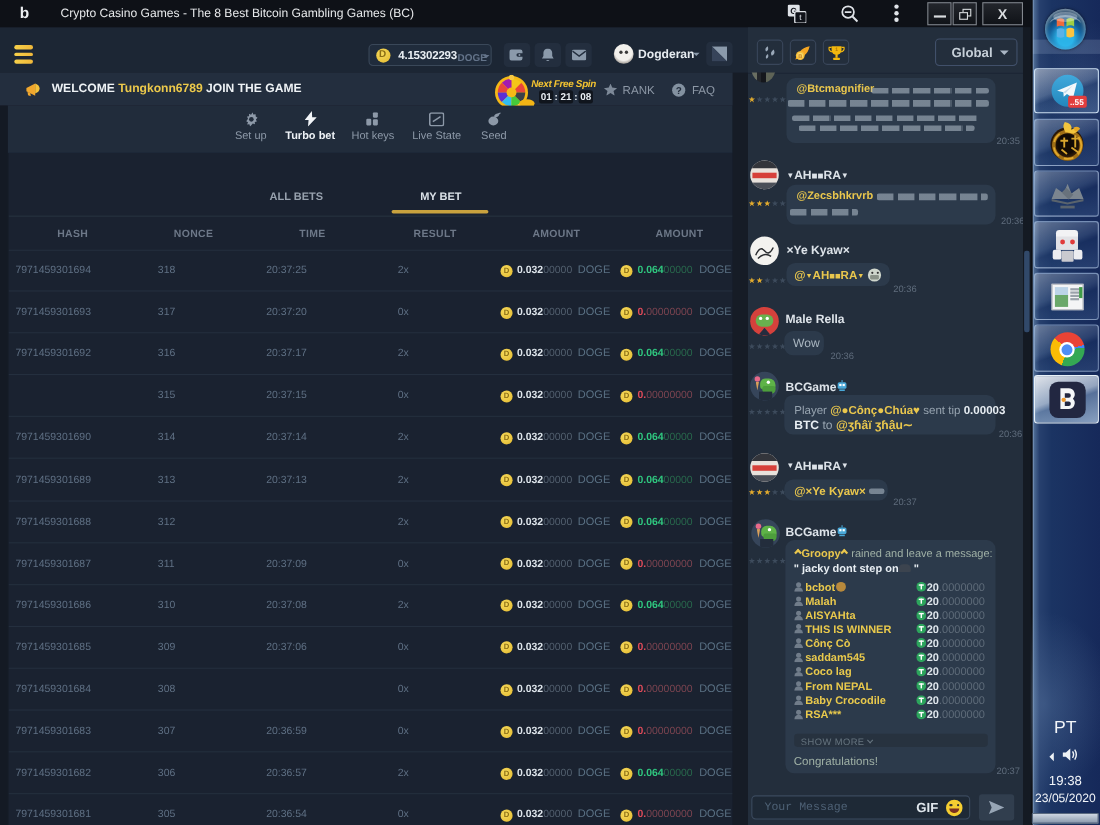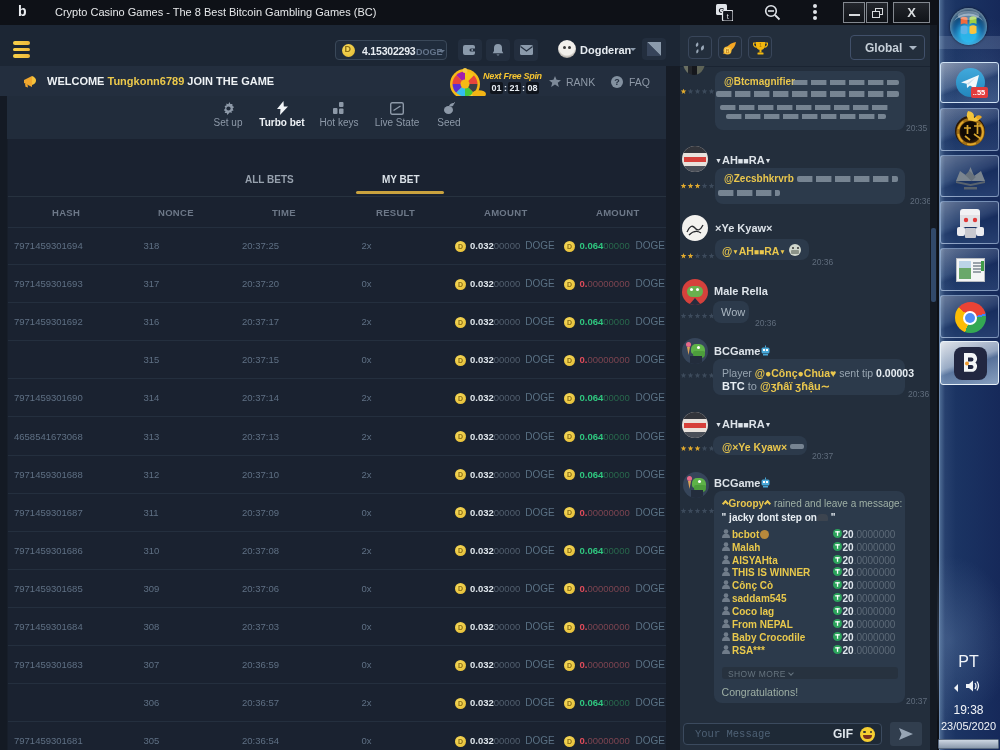--- a/index.html
+++ b/index.html
@@ -267,35 +267,34 @@
 <div class="cellc" style="left:234px;width:80px">20:37:14</div>
 <div class="cellc" style="left:353.5px;width:60px">2x</div>
 <div class="coin" style="left:447px"></div>
 <div style="left:462px;font-size:9.5px"><span class="amtw">0.032</span><span class="amtz">00000</span></div>
 <div class="doge" style="left:517.3px;font-size:10px">DOGE</div>
 <div class="coin" style="left:556px"></div>
 <div style="left:571.5px;font-size:9.5px"><span class="pw">0.064</span><span class="pz">00000</span></div>
 <div class="doge" style="left:627.6px;font-size:10px">DOGE</div>
 </div>
 <div class="row" style="top:417.5px">
-<div class="cellc" style="left:6px;width:100px">4658541673068</div>
+<div class="cellc" style="left:6px;width:100px">7971459301689</div>
 <div class="cellc" style="left:135.5px;width:60px">313</div>
 <div class="cellc" style="left:234px;width:80px">20:37:13</div>
 <div class="cellc" style="left:353.5px;width:60px">2x</div>
 <div class="coin" style="left:447px"></div>
 <div style="left:462px;font-size:9.5px"><span class="amtw">0.032</span><span class="amtz">00000</span></div>
 <div class="doge" style="left:517.3px;font-size:10px">DOGE</div>
 <div class="coin" style="left:556px"></div>
 <div style="left:571.5px;font-size:9.5px"><span class="pw">0.064</span><span class="pz">00000</span></div>
 <div class="doge" style="left:627.6px;font-size:10px">DOGE</div>
 </div>
 <div class="row" style="top:455.6px">
 <div class="cellc" style="left:6px;width:100px">7971459301688</div>
 <div class="cellc" style="left:135.5px;width:60px">312</div>
-<div class="cellc" style="left:234px;width:80px">20:37:10</div>
 <div class="cellc" style="left:353.5px;width:60px">2x</div>
 <div class="coin" style="left:447px"></div>
 <div style="left:462px;font-size:9.5px"><span class="amtw">0.032</span><span class="amtz">00000</span></div>
 <div class="doge" style="left:517.3px;font-size:10px">DOGE</div>
 <div class="coin" style="left:556px"></div>
 <div style="left:571.5px;font-size:9.5px"><span class="pw">0.064</span><span class="pz">00000</span></div>
 <div class="doge" style="left:627.6px;font-size:10px">DOGE</div>
 </div>
 <div class="row" style="top:493.7px">
 <div class="cellc" style="left:6px;width:100px">7971459301687</div>
@@ -329,21 +328,20 @@
 <div class="coin" style="left:447px"></div>
 <div style="left:462px;font-size:9.5px"><span class="amtw">0.032</span><span class="amtz">00000</span></div>
 <div class="doge" style="left:517.3px;font-size:10px">DOGE</div>
 <div class="coin" style="left:556px"></div>
 <div style="left:571.5px;font-size:9.5px"><span class="rw">0.</span><span class="rz">00000000</span></div>
 <div class="doge" style="left:627.6px;font-size:10px">DOGE</div>
 </div>
 <div class="row" style="top:608.0px">
 <div class="cellc" style="left:6px;width:100px">7971459301684</div>
 <div class="cellc" style="left:135.5px;width:60px">308</div>
-<div class="cellc" style="left:234px;width:80px">20:37:03</div>
 <div class="cellc" style="left:353.5px;width:60px">0x</div>
 <div class="coin" style="left:447px"></div>
 <div style="left:462px;font-size:9.5px"><span class="amtw">0.032</span><span class="amtz">00000</span></div>
 <div class="doge" style="left:517.3px;font-size:10px">DOGE</div>
 <div class="coin" style="left:556px"></div>
 <div style="left:571.5px;font-size:9.5px"><span class="rw">0.</span><span class="rz">00000000</span></div>
 <div class="doge" style="left:627.6px;font-size:10px">DOGE</div>
 </div>
 <div class="row" style="top:646.1px">
 <div class="cellc" style="left:6px;width:100px">7971459301683</div>
@@ -351,20 +349,21 @@
 <div class="cellc" style="left:234px;width:80px">20:36:59</div>
 <div class="cellc" style="left:353.5px;width:60px">0x</div>
 <div class="coin" style="left:447px"></div>
 <div style="left:462px;font-size:9.5px"><span class="amtw">0.032</span><span class="amtz">00000</span></div>
 <div class="doge" style="left:517.3px;font-size:10px">DOGE</div>
 <div class="coin" style="left:556px"></div>
 <div style="left:571.5px;font-size:9.5px"><span class="rw">0.</span><span class="rz">00000000</span></div>
 <div class="doge" style="left:627.6px;font-size:10px">DOGE</div>
 </div>
 <div class="row" style="top:684.2px">
+<div class="cellc" style="left:6px;width:100px">7971459301682</div>
 <div class="cellc" style="left:135.5px;width:60px">306</div>
 <div class="cellc" style="left:234px;width:80px">20:36:57</div>
 <div class="cellc" style="left:353.5px;width:60px">2x</div>
 <div class="coin" style="left:447px"></div>
 <div style="left:462px;font-size:9.5px"><span class="amtw">0.032</span><span class="amtz">00000</span></div>
 <div class="doge" style="left:517.3px;font-size:10px">DOGE</div>
 <div class="coin" style="left:556px"></div>
 <div style="left:571.5px;font-size:9.5px"><span class="pw">0.064</span><span class="pz">00000</span></div>
 <div class="doge" style="left:627.6px;font-size:10px">DOGE</div>
 </div>

